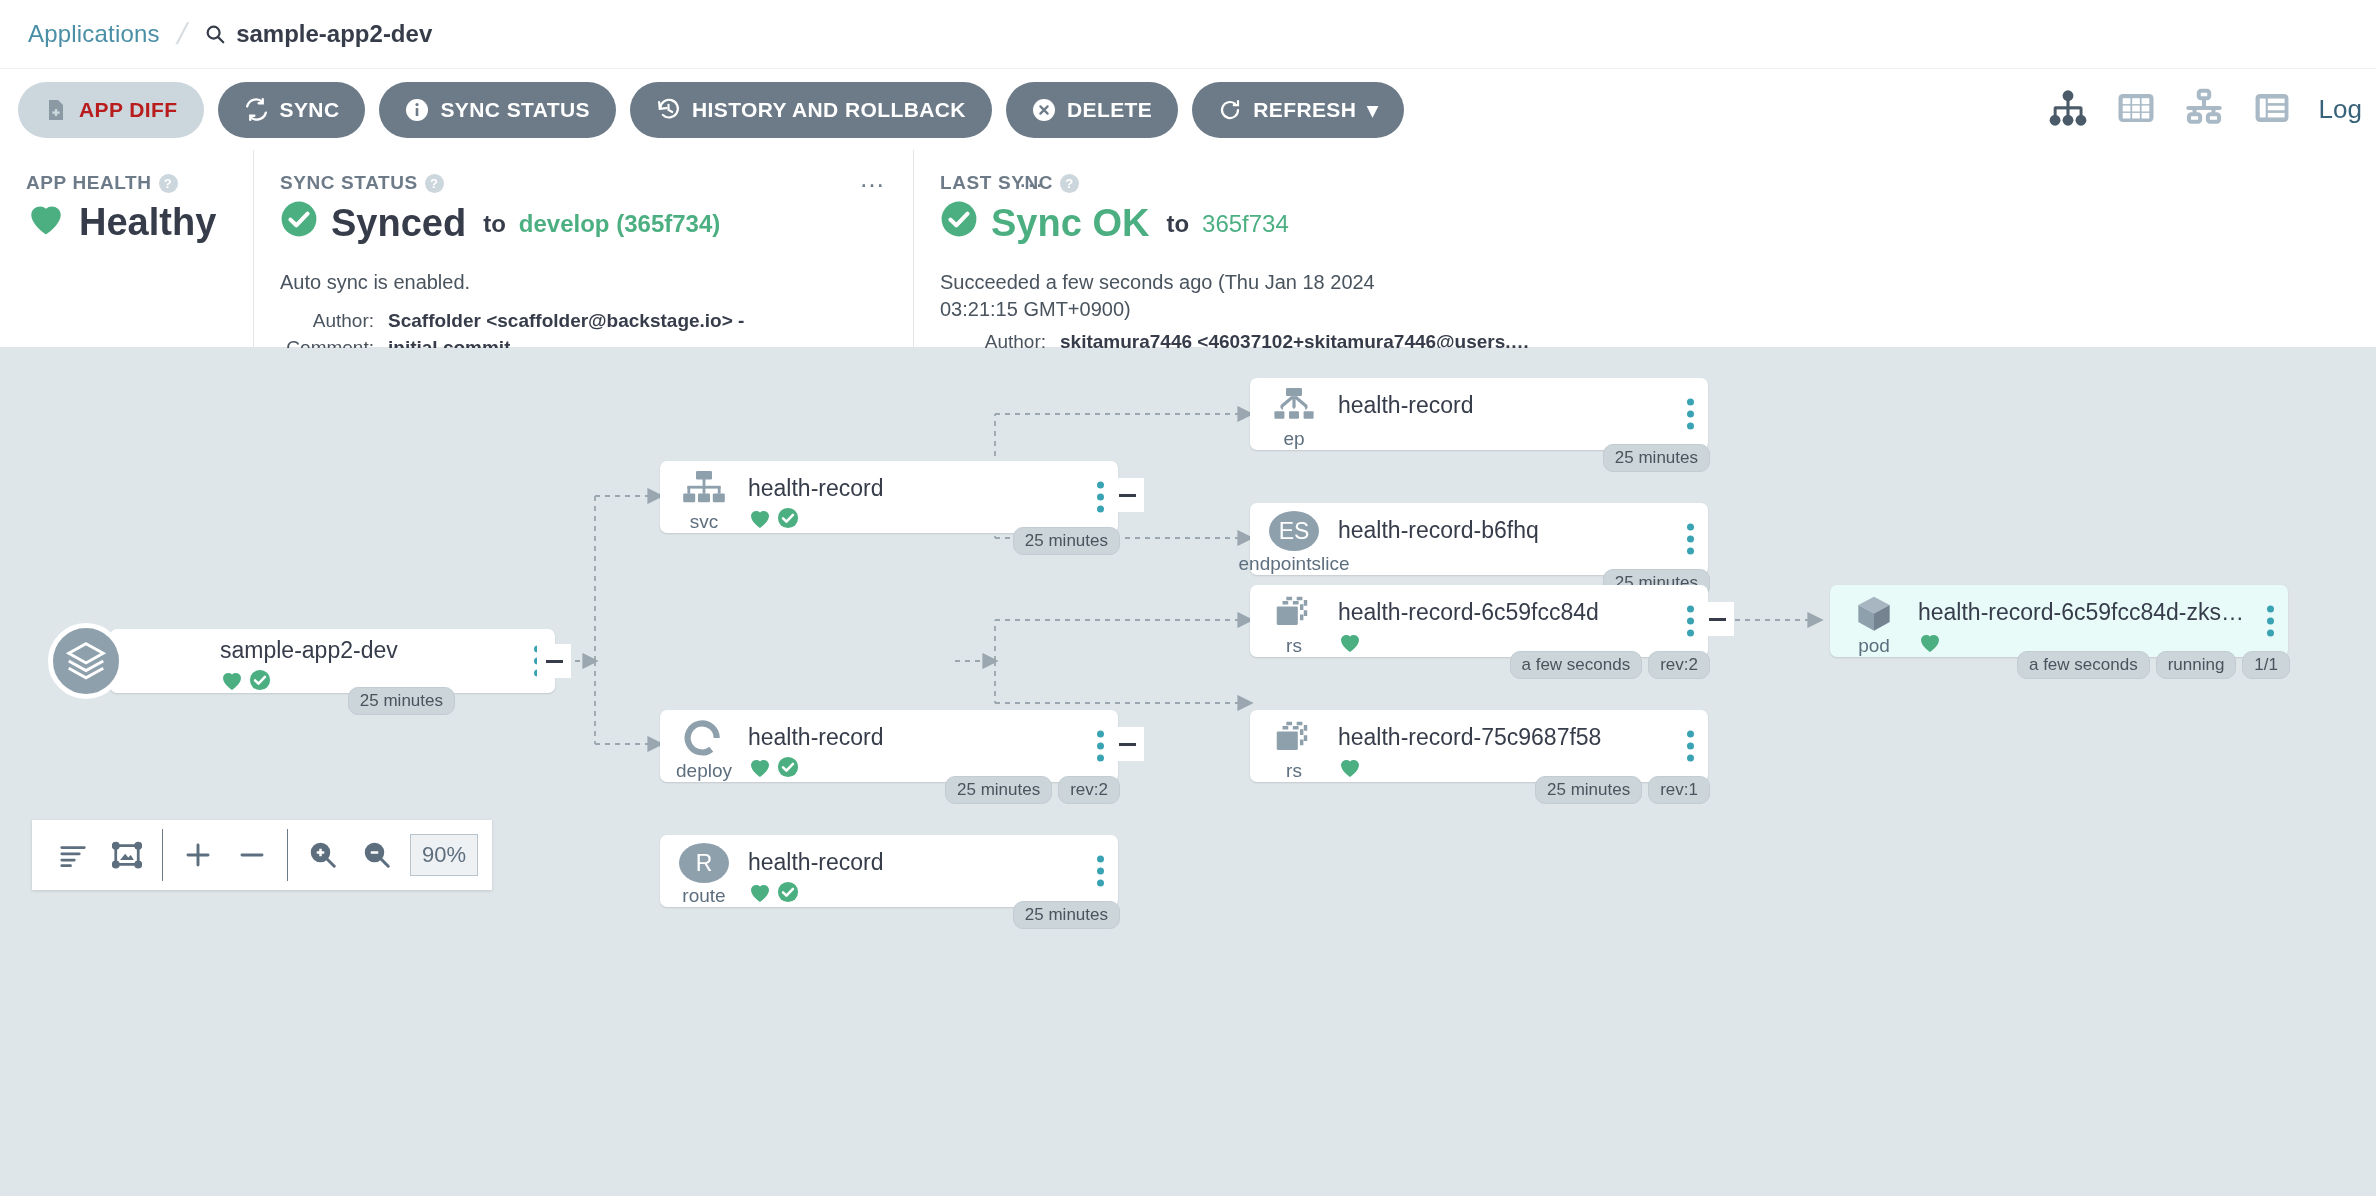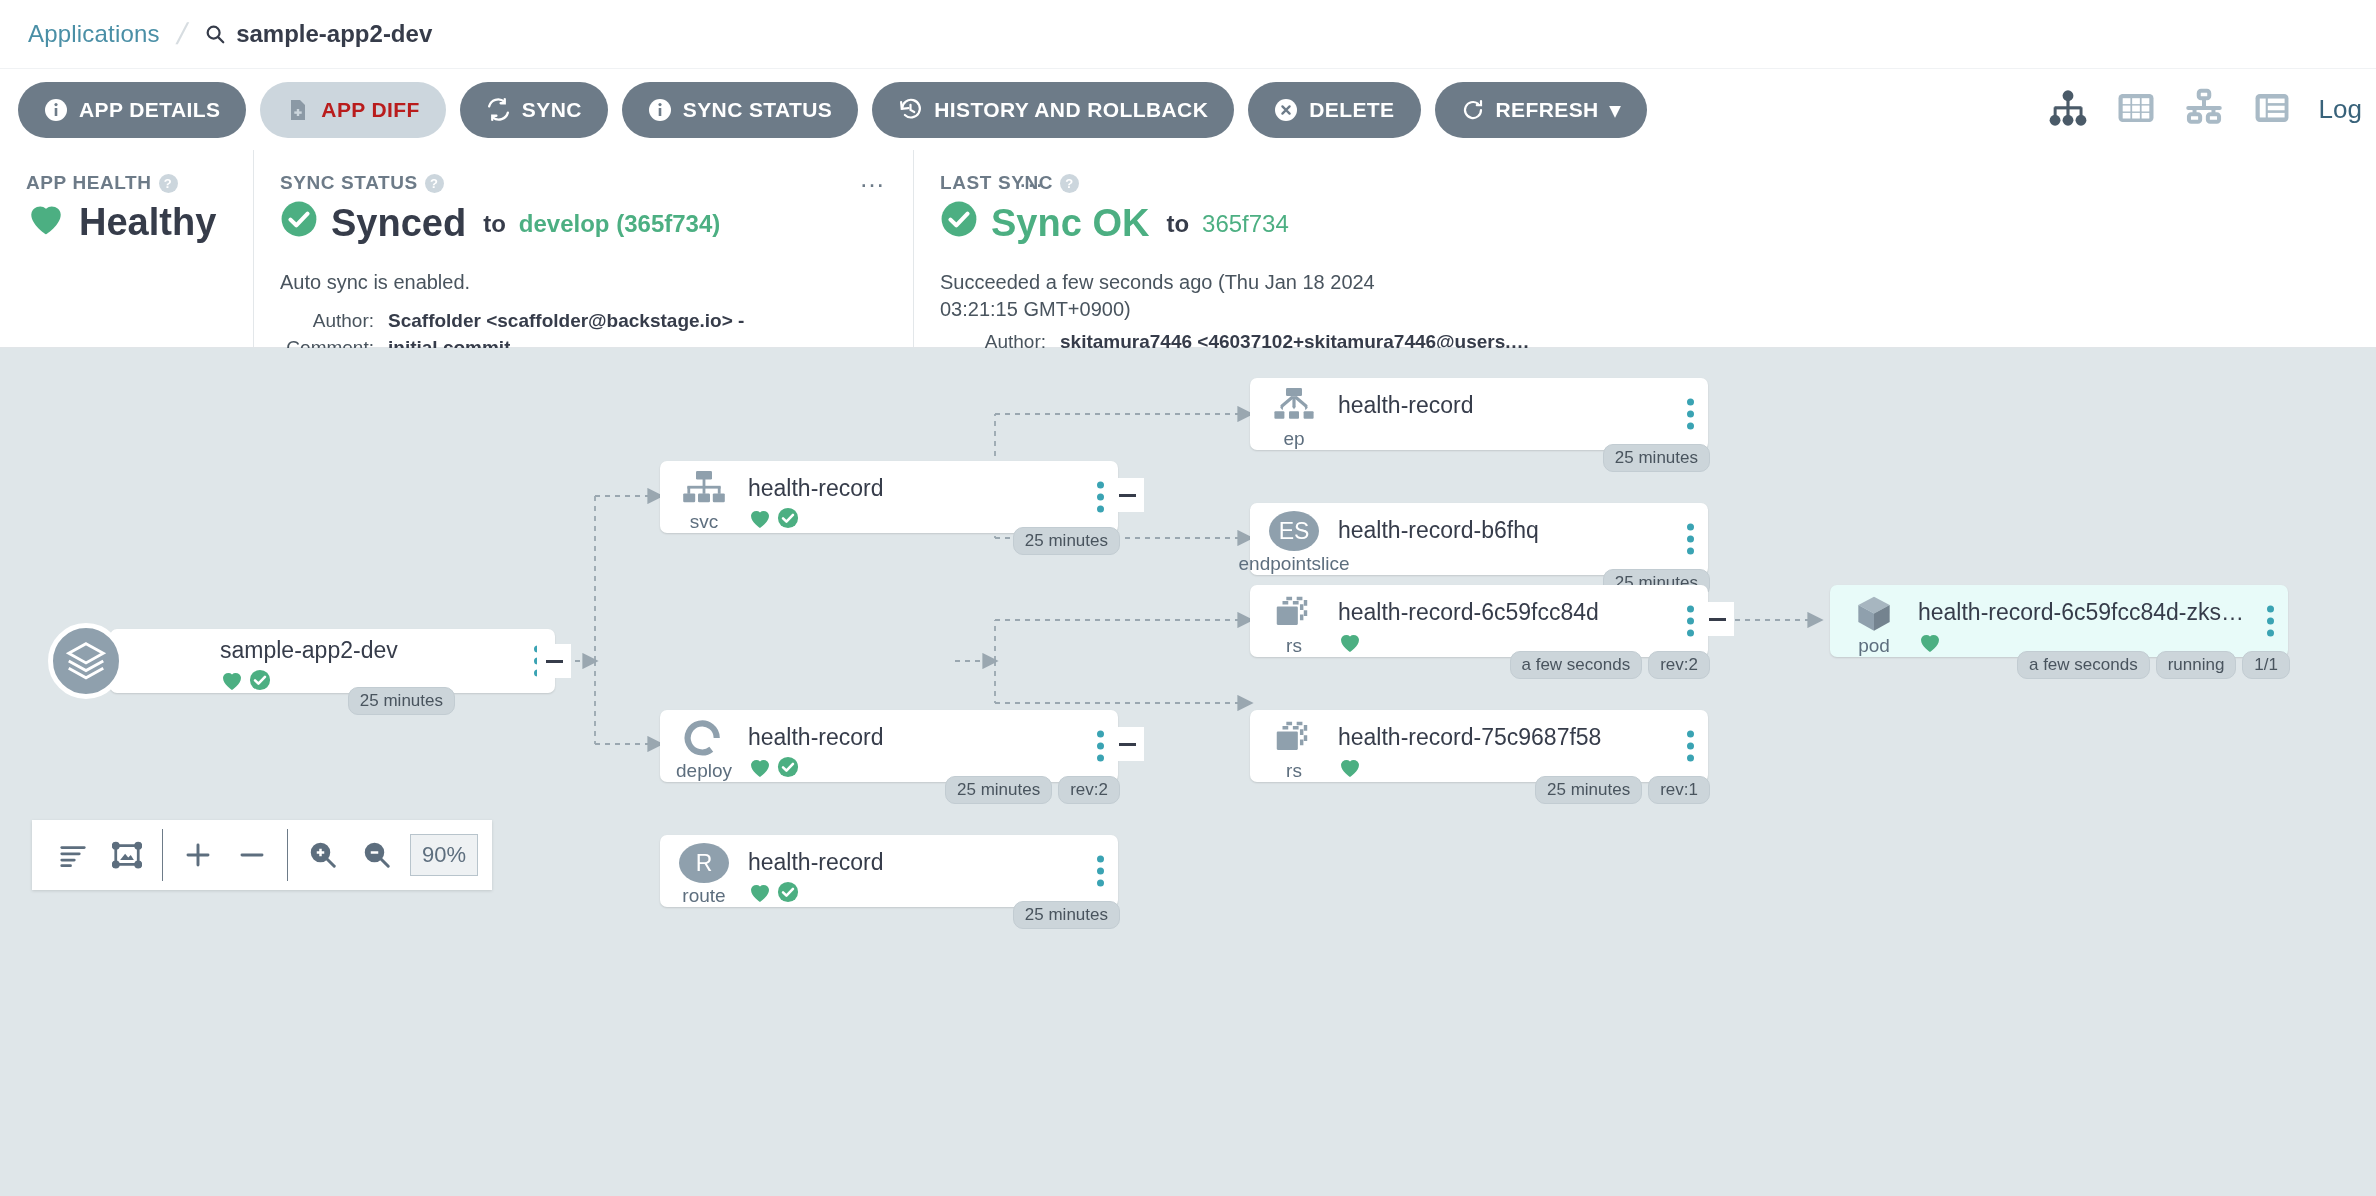--- a/index.html
+++ b/index.html
@@ -335,30 +335,20 @@
           <line x1="15.4" y1="15.4" x2="21" y2="21" stroke-linecap="round"></line>
       </svg>
     </span>
     <span>sample-app2-dev</span>
   </span>
   <span class="app-details-title">APPLICATION DETAILS TI</span>
 </div>
 
 <div class="actionbar">
 
-  <button class="btn">
-    <span>
-      <svg width="24" height="24" viewBox="0 0 24 24">
-          <circle cx="12" cy="12" r="11" fill="#fff"></circle>
-          <rect x="10.7" y="10" width="2.6" height="8" fill="#6d7b88"></rect>
-          <circle cx="12" cy="6.6" r="1.6" fill="#6d7b88"></circle>
-        </svg>
-    </span>
-    <span>APP DETAILS</span>
-  </button>
 
   <button class="btn disabled">
     <span>
       <svg width="24" height="24" viewBox="0 0 24 24">
           <path d="M5 2h9l5 5v15H5z" fill="#8b99a5"></path>
           <rect x="10.8" y="11" width="2.4" height="7" fill="#ccd6dd"></rect>
           <rect x="8.3" y="13.4" width="7.4" height="2.4" fill="#ccd6dd"></rect>
         </svg>
     </span>
     <span>APP DIFF</span>

